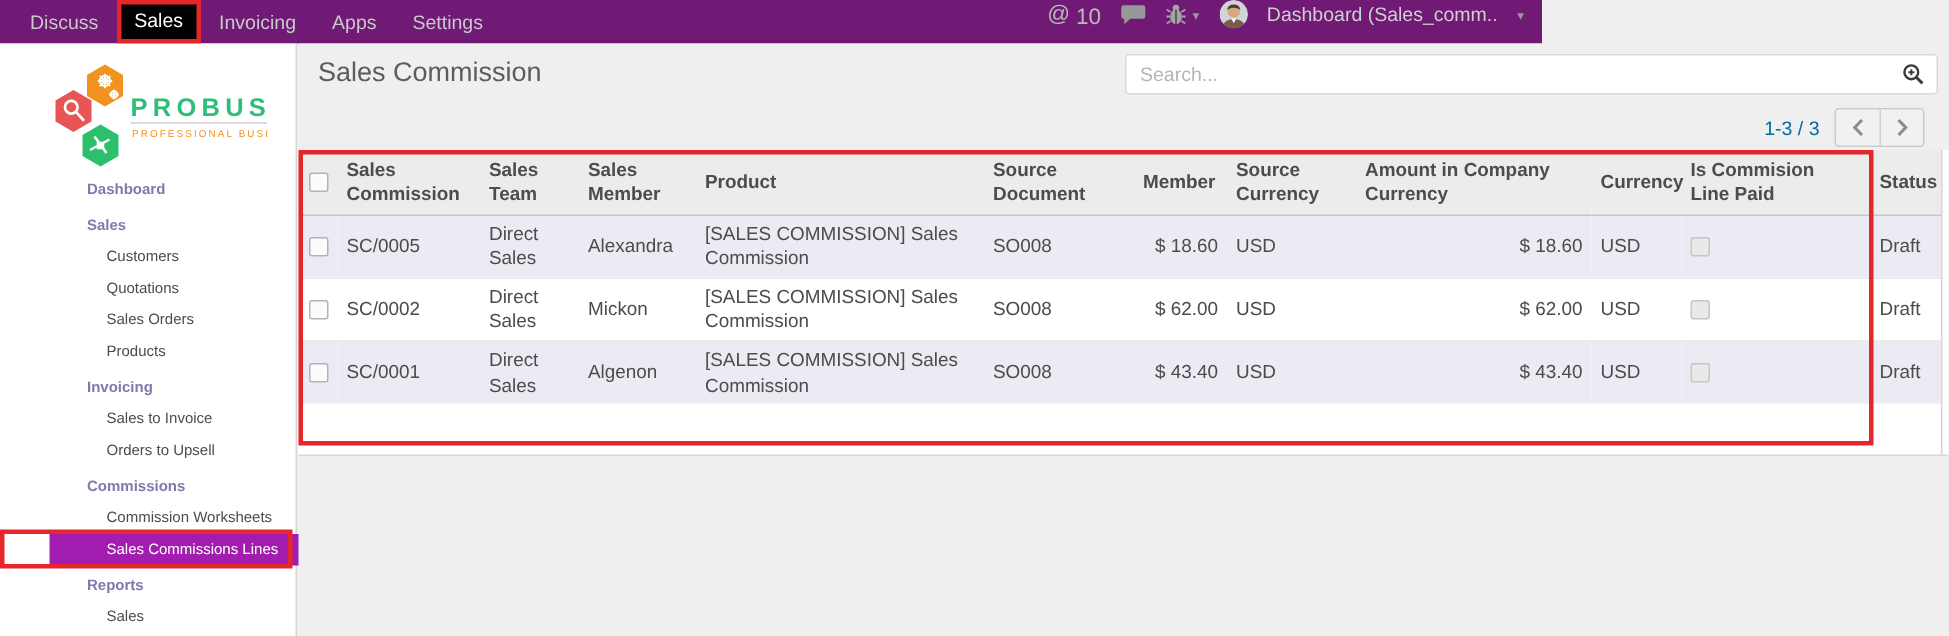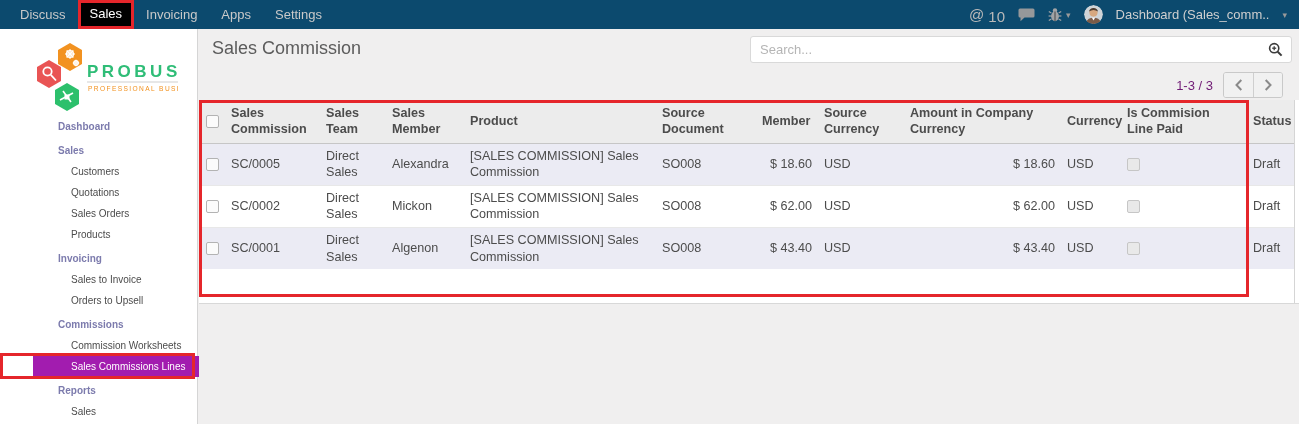--- a/index.html
+++ b/index.html
@@ -1,21 +1,21 @@
 <!DOCTYPE html>
 <html><head>
 <meta charset="utf-8">
 <style>
   * { margin:0; padding:0; box-sizing:border-box; }
   html,body { width:1299px; height:424px; overflow:hidden;
     font-family:"Liberation Sans", sans-serif; background:#f0efef; }
 
   
-  .topbar { position:absolute; left:0; top:0; width:1299px; height:29px;
-    background:#0c4a6e; display:flex; align-items:center; color:#c9c9c9; font-size:13px; }
+  .topbar { position:absolute; left:0; top:0; width:1028px; height:29px;
+    background:#701a75; display:flex; align-items:flex-start; color:#c9c9c9; font-size:13px; }
   .tmenus { display:flex; align-items:stretch; height:29px; padding-left:8px; }
   .tmenu { padding:0 12px; line-height:29px; cursor:pointer; white-space:nowrap; }
   .tmenu-active { background:#000; color:#fff; border:3px solid #e5262b; line-height:21px; padding:0 9px; }
   .tb-right { margin-left:auto; display:flex; align-items:center; gap:13px; padding-right:12px; }
   .at-icon { font-size:15px; color:#b9b9b9; }
   .at-count { font-size:15px; color:#b9b9b9; margin-left:-9px; position:relative; top:2px; }
   .caret { font-size:9px; color:#9a9a9a; }
   .avatar { width:19px; height:19px; border-radius:50%; overflow:hidden; flex:0 0 auto; }
   .username { color:#cfcfcf; white-space:nowrap; }
 
@@ -31,21 +31,21 @@
 
   
   .main { position:absolute; left:199px; top:29px; right:0; bottom:0; background:#f0efef; }
   .page-title { position:absolute; left:13px; top:9px; font-size:18px; color:#5c5c5c; }
   .searchbox { position:absolute; left:551px; top:7px; width:542px; height:27px;
     background:#fff; border:1px solid #d9d9d9; border-radius:3px; display:flex; align-items:center; }
   .searchbox input { flex:1; border:none; outline:none; height:100%; padding:0 9px;
     font-size:13px; color:#6d28d9; font-family:Liberation Sans, sans-serif; background:transparent; }
   .searchbox input::placeholder { color:#b5b5b5; }
   .search-btn { width:32px; height:100%; display:flex; align-items:center; justify-content:center; cursor:pointer; }
-  .pager { position:absolute; top:43px; right:16px; display:flex; align-items:center; font-size:13px; color:#701a75; }
+  .pager { position:absolute; top:43px; right:16px; display:flex; align-items:center; font-size:13px; color:#0369a1; }
   .pager-range { margin-right:10px; }
   .pager-btns { display:flex; border:1px solid #c9c9c9; border-radius:3px; overflow:hidden; background:#f1f1f1; }
   .pager-btn { width:29px; height:24px; display:flex; align-items:center; justify-content:center;
     background:#f1f1f1; cursor:pointer; }
   .pager-btn + .pager-btn { border-left:1px solid #cfcfcf; }
 
   
   .sheet { position:absolute; left:0; right:0; top:71px; height:204px; background:#fff;
     border-bottom:1px solid #d8d8d8; }
   .table-clip { position:absolute; left:0; top:0; bottom:0; width:1096px; border-right:1px solid #d5d5d5; }

